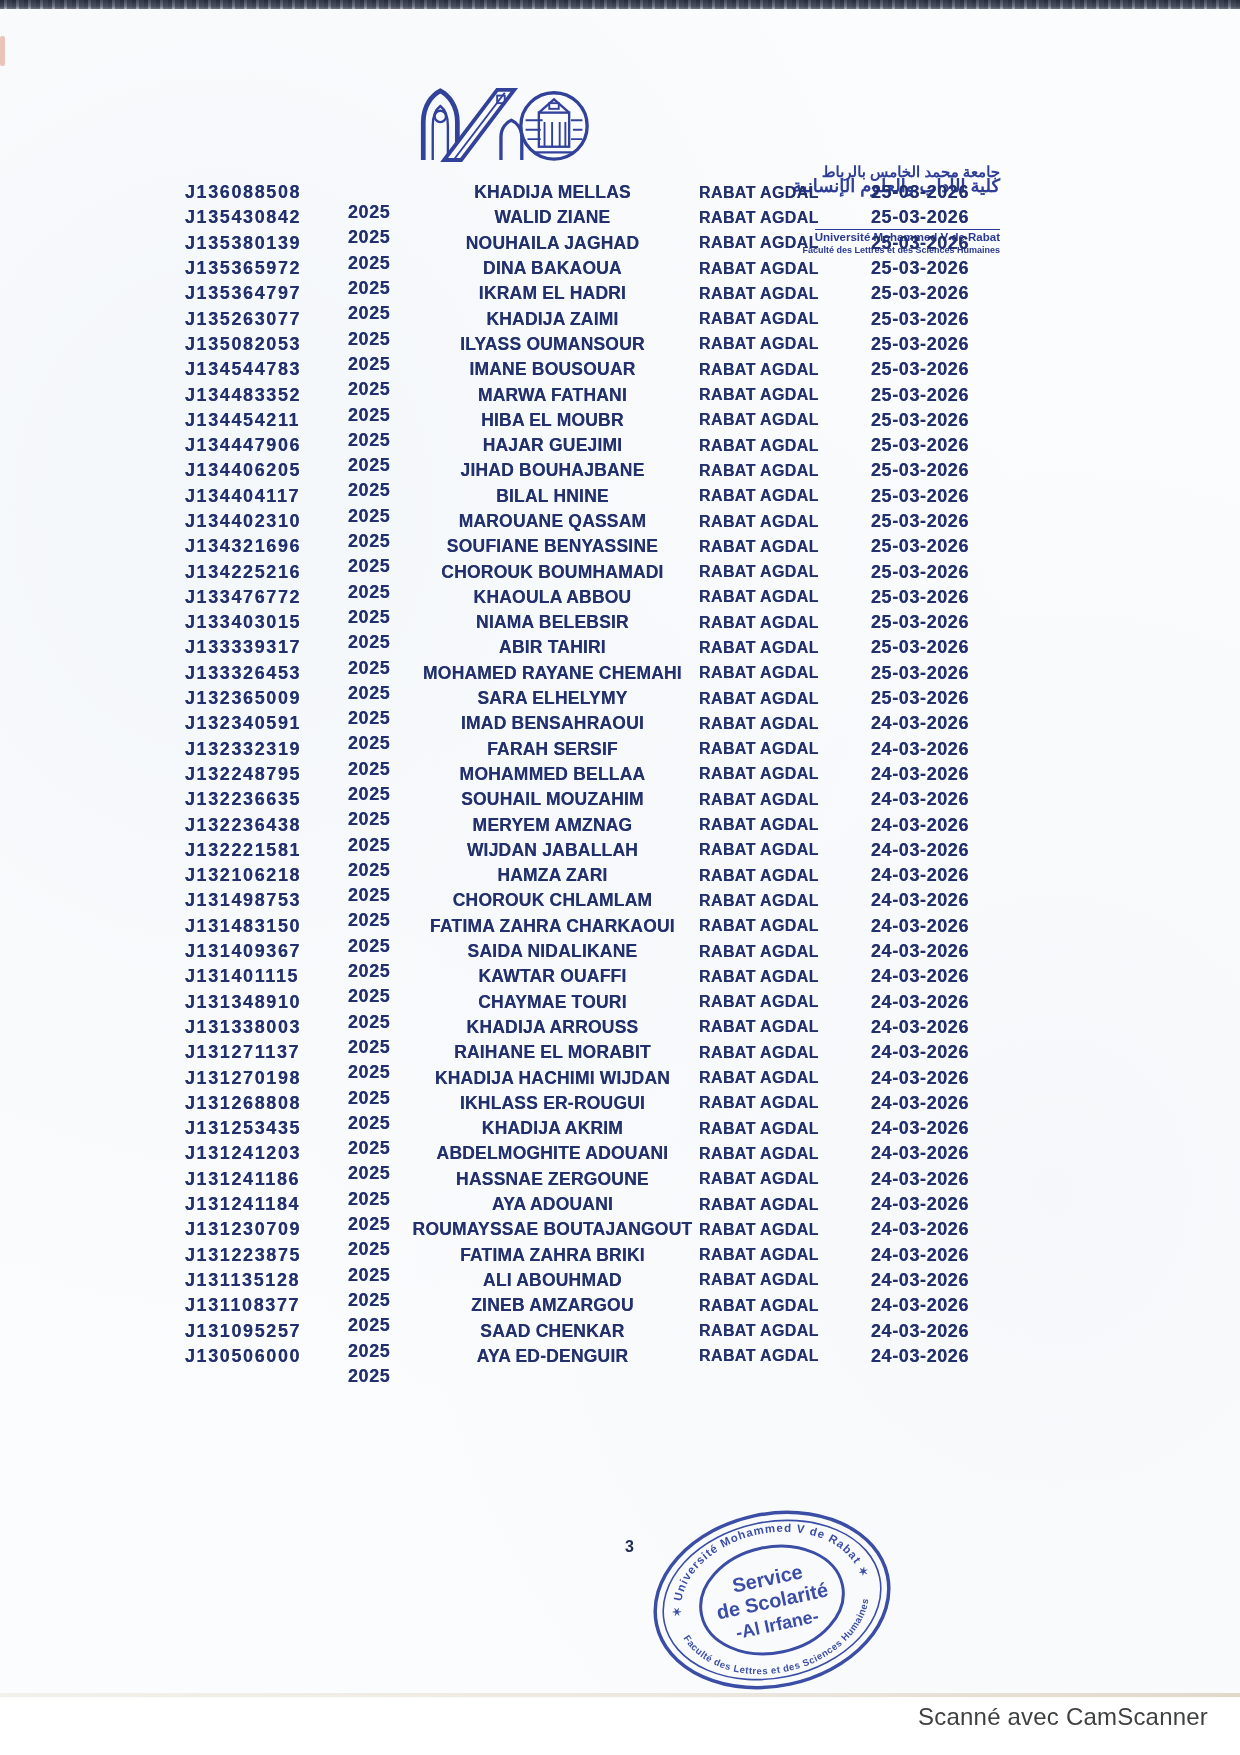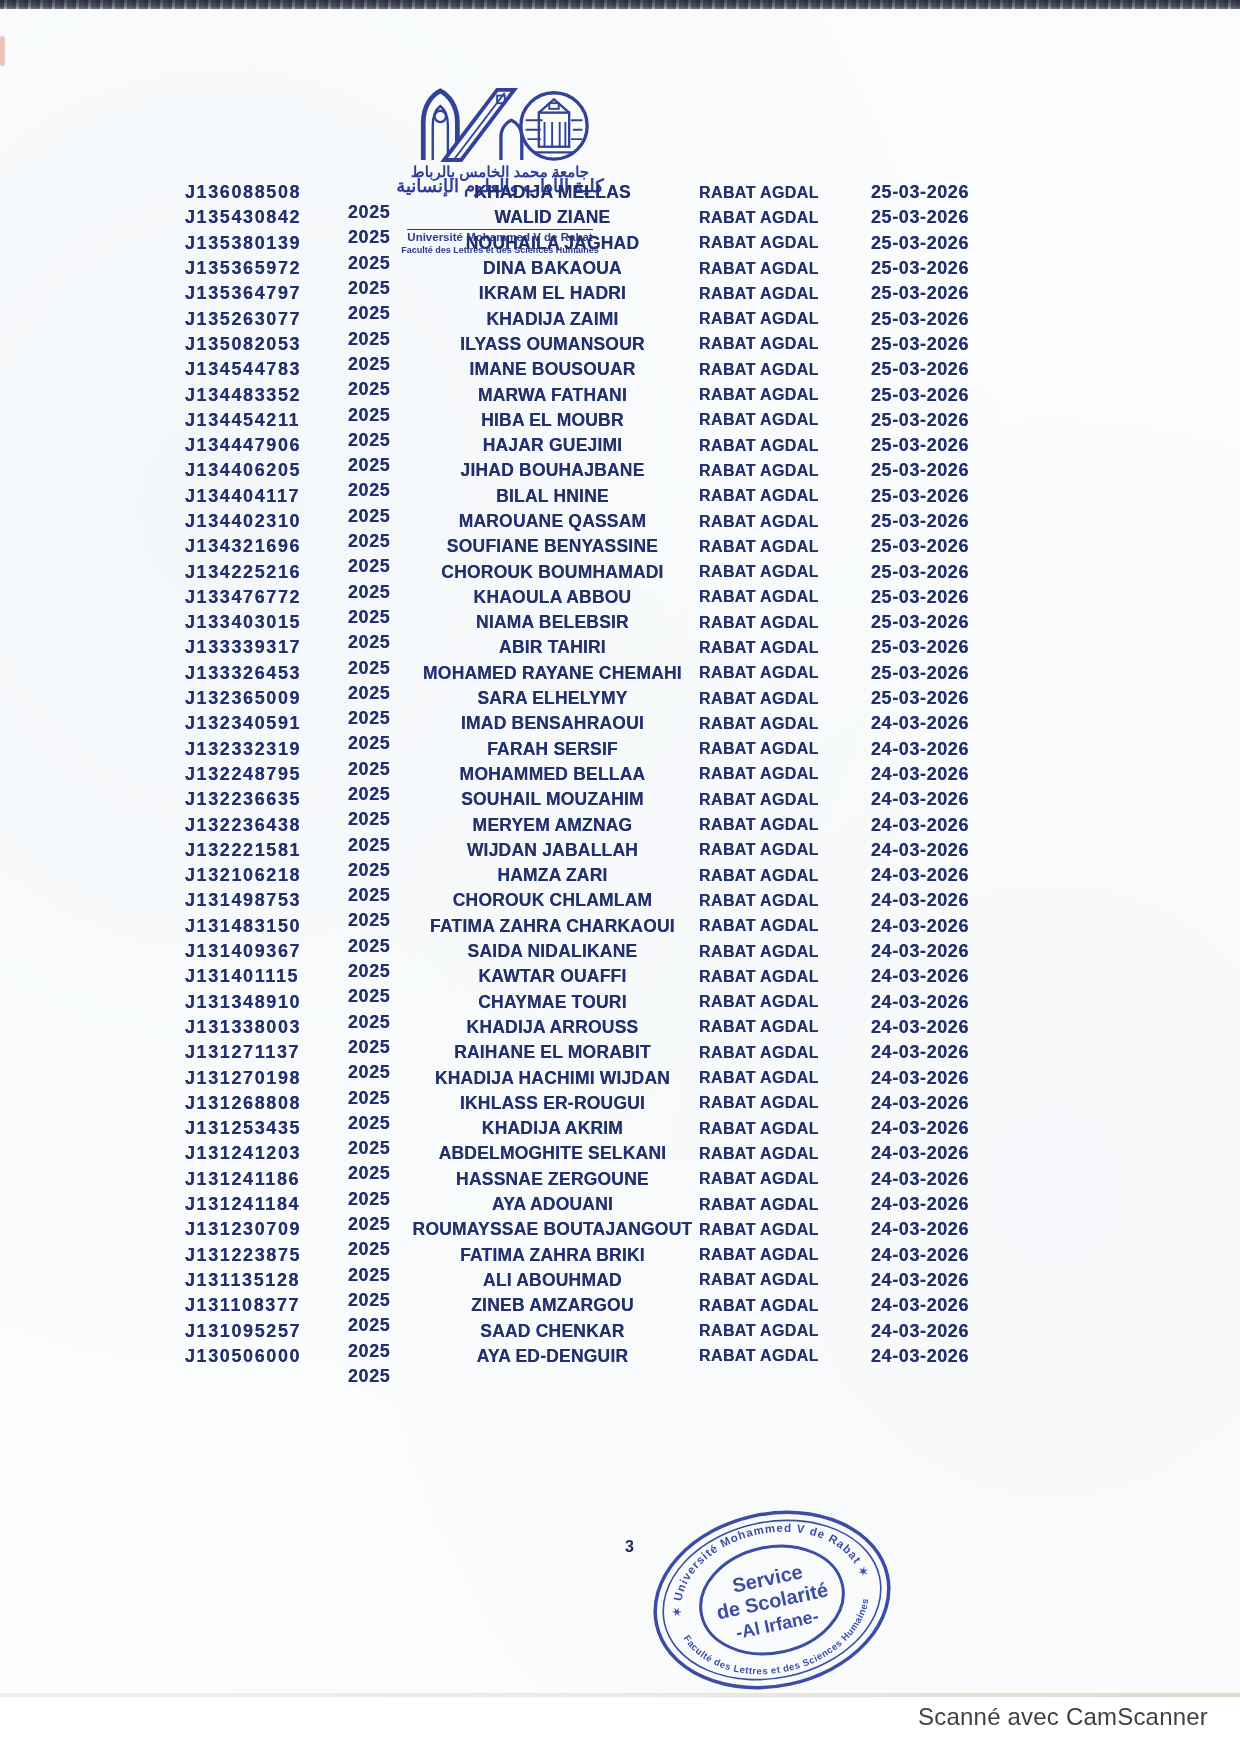--- a/index.html
+++ b/index.html
@@ -11,21 +11,21 @@
           radial-gradient(ellipse at 85% 70%, rgba(205,215,228,.12), transparent 50%),
           #fbfcfd;}
   .scan-edge-top{position:absolute;left:0;top:0;width:1240px;height:9px;
         background:
           repeating-linear-gradient(90deg, rgba(20,26,40,.55) 0 4px, rgba(90,98,115,.35) 4px 7px, rgba(40,48,66,.6) 7px 12px),
           linear-gradient(180deg,#3a404d 0%,#7a8090 70%,#d8dbe2 100%);}
   .scan-mark-left{position:absolute;left:0;top:36px;width:5px;height:30px;
         background:#e9b9ae;opacity:.85;border-radius:2px;}
 
   
-  .logo-block{position:absolute;left:0;top:84px;width:1000px;text-align:center;color:#32429b;}
+  .logo-block{position:absolute;left:0;top:84px;width:1000px;text-align:right;color:#32429b;}
   .emblem{display:block;margin:0 auto;}
   .arabic{font-weight:700;font-size:15px;line-height:15px;color:#2f3f97;letter-spacing:1px;}
   .arabic2{font-weight:700;font-size:18px;line-height:14px;color:#2f3f97;letter-spacing:1px;}
   .latin1{font-weight:700;font-size:11.5px;line-height:12px;color:#2a3a92;margin-top:18px;
           border-top:1.5px solid #2a3a92;display:inline-block;padding-top:1px;}
   .latin2{font-weight:700;font-size:9px;line-height:10px;color:#2a3a92;}
 
   
   .table{position:absolute;left:0;top:180px;width:1083px;}
   .row{display:flex;align-items:center;height:25.3px;padding-left:185px;
@@ -344,21 +344,21 @@
       <div class="row">
       <span class="c-id">J131253435</span>
       <span class="c-year">2025</span>
       <span class="c-name">KHADIJA AKRIM</span>
       <span class="c-city">RABAT AGDAL</span>
       <span class="c-date">24-03-2026</span>
     </div>
       <div class="row">
       <span class="c-id">J131241203</span>
       <span class="c-year">2025</span>
-      <span class="c-name">ABDELMOGHITE SELKANI</span>
+      <span class="c-name">ABDELMOGHITE ADOUANI</span>
       <span class="c-city">RABAT AGDAL</span>
       <span class="c-date">24-03-2026</span>
     </div>
       <div class="row">
       <span class="c-id">J131241186</span>
       <span class="c-year">2025</span>
       <span class="c-name">HASSNAE ZERGOUNE</span>
       <span class="c-city">RABAT AGDAL</span>
       <span class="c-date">24-03-2026</span>
     </div>

